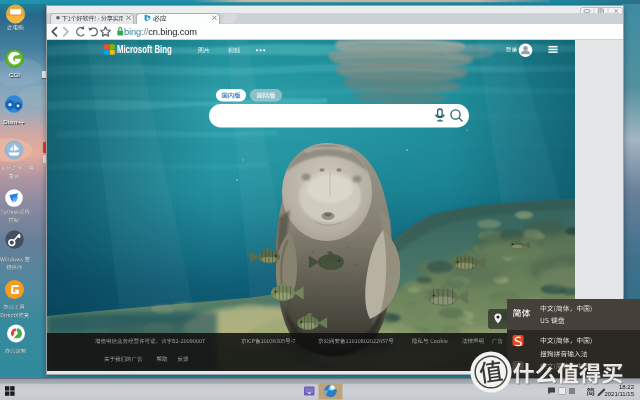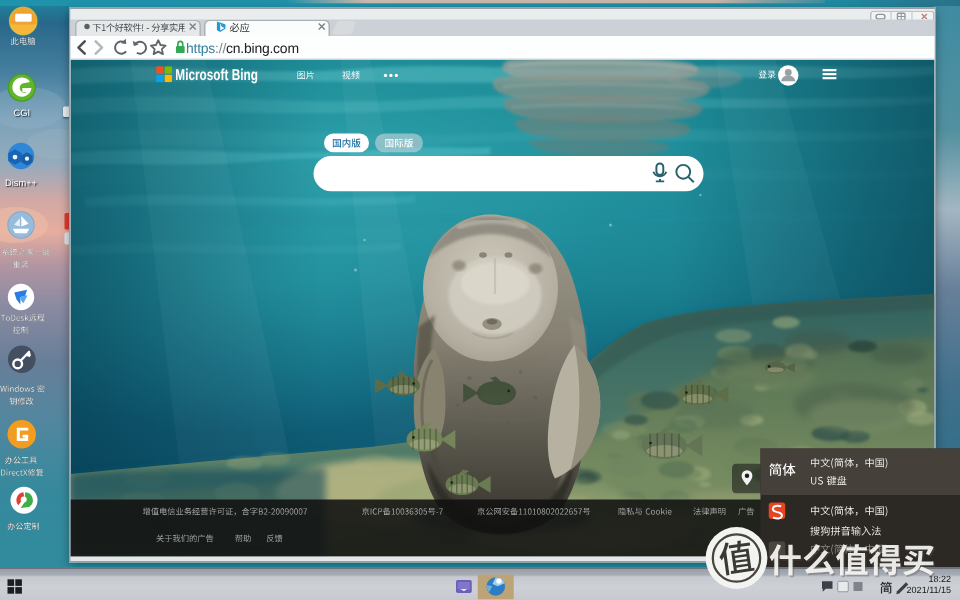--- a/index.html
+++ b/index.html
@@ -133,23 +133,23 @@
         <path d="M9.5,3.6 L5.3,7.7 L9.5,11.8" stroke="#4d5155" stroke-width="1.7" fill="none" stroke-linecap="round" stroke-linejoin="round"></path>
         <path d="M16.8,3.6 L21,7.7 L16.8,11.8" stroke="#b3b8bb" stroke-width="1.7" fill="none" stroke-linecap="round" stroke-linejoin="round"></path>
         <path d="M36.2,4.4 A4.1,4.1 0 1 0 37.1,10.2" stroke="#5f6468" stroke-width="1.3" fill="none"></path>
         <path d="M36.8,1.8 l0.4,3.6 -3.5,-0.5 Z" fill="#5f6468"></path>
         <path d="M42.8,6 A4,4 0 1 1 44.2,11.2" stroke="#5f6468" stroke-width="1.3" fill="none"></path>
         <path d="M41.5,3.2 l0.7,3.5 3.3,-1.1 Z" fill="#5f6468"></path>
         <path d="M58.5,2.8 l1.5,3.2 3.4,0.4 -2.5,2.3 0.7,3.4 -3.1,-1.7 -3.1,1.7 0.7,-3.4 -2.5,-2.3 3.4,-0.4 Z" fill="none" stroke="#5f6468" stroke-width="1.2" stroke-linejoin="round"></path>
         <rect x="70.3" y="6.6" width="5.8" height="4.8" rx="0.8" fill="#33a852"></rect>
         <path d="M71.6,6.6 v-1.4 a1.6,1.6 0 0 1 3.2,0 v1.4" stroke="#33a852" stroke-width="1.1" fill="none"></path>
       </svg>
-      <div class="abs" style="left:77px;top:21.4px;font-size:9.3px;letter-spacing:-0.15px;color:#202124;"><span style="color:#357f9e;">https</span><span style="color:#7f868b;">://</span>cn.bing.com</div>
+      <div class="abs" style="left:77px;top:21.4px;font-size:9.3px;letter-spacing:-0.15px;color:#202124;"><span style="color:#357f9e;">bing</span><span style="color:#7f868b;">://</span>cn.bing.com</div>
     </div>
-<div class="abs" style="left:47px;top:40px;width:576px;height:331px;overflow:hidden;">
+<div class="abs" style="left:47px;top:40px;width:528px;height:331px;overflow:hidden;">
       <svg class="abs" style="left:0;top:0" width="576" height="331" viewBox="0 0 576 331">
         <defs>
 <linearGradient id="wat" x1="0" y1="0" x2="0" y2="1">
  <stop offset="0" stop-color="#1b8994"></stop>
             <stop offset="0.18" stop-color="#1d8d99"></stop>
  <stop offset="0.45" stop-color="#177c8c"></stop>
             <stop offset="0.72" stop-color="#0f5f78"></stop>
  <stop offset="1" stop-color="#094a62"></stop>
 </linearGradient>
 <radialGradient id="glow1" cx="0.5" cy="0.5" r="0.5">

